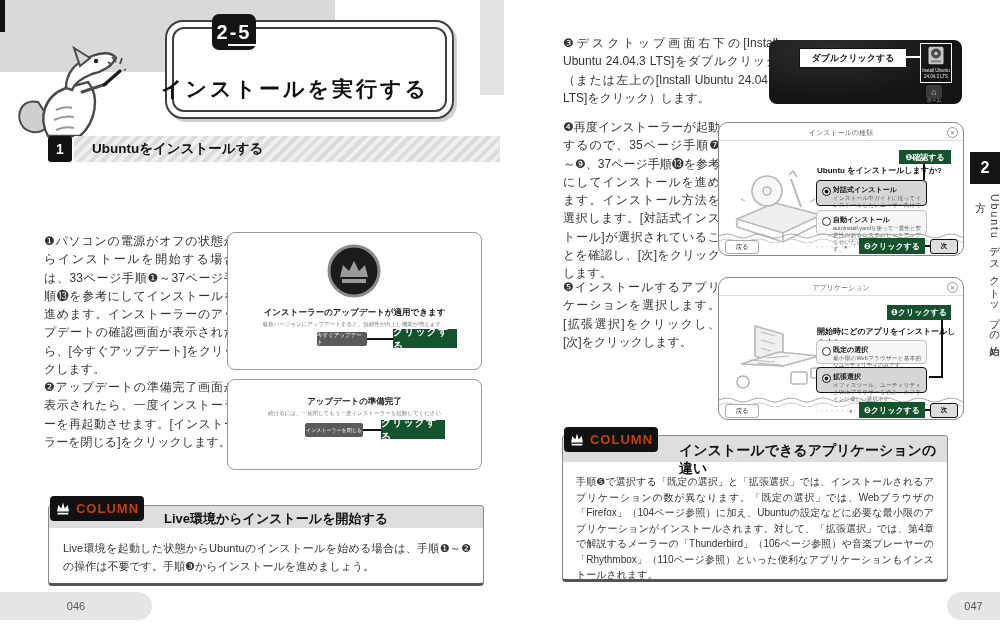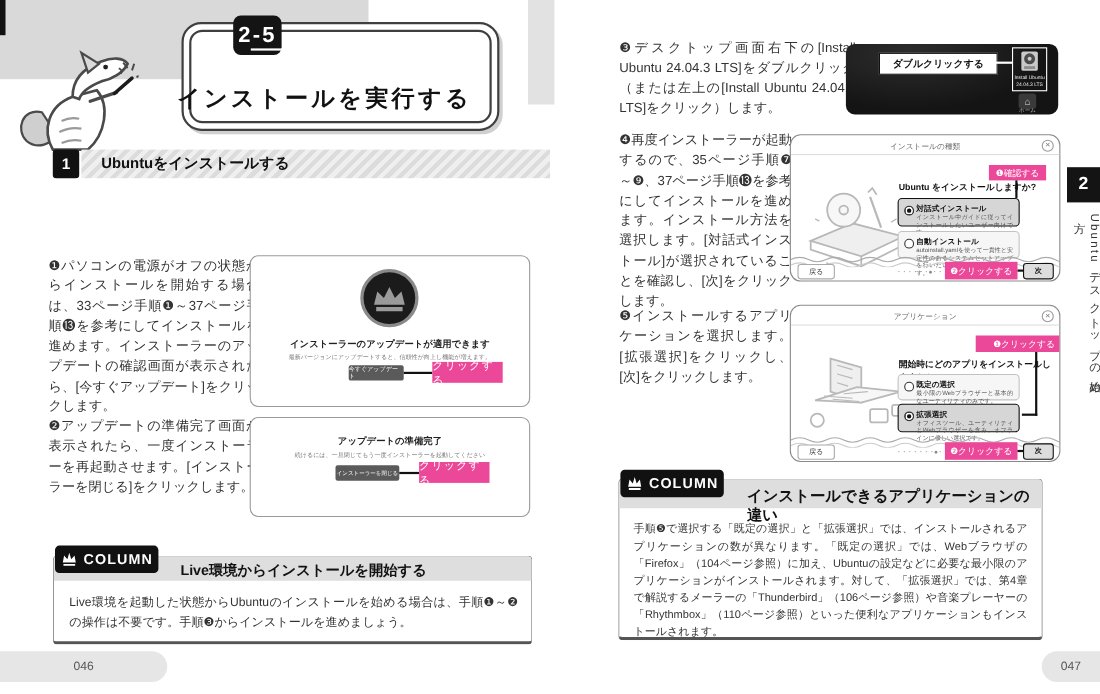--- a/index.html
+++ b/index.html
@@ -20,29 +20,29 @@
   .h-num{background:#111;color:#fff;font-weight:bold;font-size:14px;display:flex;align-items:center;justify-content:center;border-radius:3px;}
   .h-bar{background:repeating-linear-gradient(135deg,#efefef 0 4px,#dcdcdc 4px 8px);display:flex;align-items:center;
          font-weight:bold;font-size:13.5px;color:#111;padding-left:18px;}
   .body-txt{font-size:11px;line-height:18.5px;color:#333;text-align:justify;}
   .step-txt{font-size:12px;line-height:18.3px;color:#333;text-align:justify;}
   
   .shot{background:#fff;border:1.5px solid #9a9a9a;border-radius:8px;}
   .shot-title{font-weight:bold;font-size:8.5px;color:#222;text-align:center;}
   .shot-sub{font-size:5.5px;color:#777;text-align:center;}
   .gbtn{background:#5a5a5a;color:#fff;border:none;font-size:5.5px;display:flex;align-items:center;justify-content:center;border-radius:2px;}
-  .callout{background:#ec4899;color:#fff;font-weight:normal;display:flex;align-items:center;justify-content:center;}
+  .callout{background:#14532d;color:#fff;font-weight:bold;display:flex;align-items:center;justify-content:center;}
   .c10{font-size:10px;letter-spacing:1px;}
   .c8{font-size:8px;}
   .line-b{background:#111;}
   .line-w{background:#fff;}
   
   .col-box{border:1.5px solid #8a8a8a;border-bottom:3px solid #555;border-radius:4px;background:#fff;}
   .col-strip{background:#dedede;}
-  .col-tab{background:#111;color:#ffffff;border-radius:4px;display:flex;align-items:center;justify-content:center;gap:5px;
+  .col-tab{background:#111;color:#c2410c;border-radius:4px;display:flex;align-items:center;justify-content:center;gap:5px;
            font-weight:bold;font-size:13px;letter-spacing:1px;}
   .col-title{font-weight:bold;font-size:13px;color:#111;}
   .col-body{font-size:11px;line-height:18px;color:#333;text-align:justify;}
   
   .cap{background:#e6e6e6;color:#555;font-size:11px;display:flex;align-items:center;justify-content:center;}
   
   .desk{background:radial-gradient(ellipse at 30% 15%,#2d2d2d,#141414 65%);border-radius:8px;}
   .desk-callout{background:#fff;border:1.5px solid #111;color:#111;font-weight:bold;font-size:9px;
                 display:flex;align-items:center;justify-content:center;}
   .icon-frame{border:1.5px solid #fff;}
@@ -229,21 +229,21 @@
         <path d="M28 8 L56 16 L56 48 L28 38 Z" fill="#efefef"></path>
         <path d="M14 46 L56 48 L92 38 L52 34 Z" fill="#f7f7f7"></path>
         <path d="M22 42 l26 2 M30 45 l24 2 M40 40 l22 -2" stroke-width="1"></path>
         <rect x="64" y="54" width="16" height="12" rx="2"></rect>
         <rect x="84" y="50" width="14" height="10" rx="2"></rect>
         <circle cx="16" cy="64" r="6"></circle>
         <path d="M34 14 l14 4 M34 22 l14 4 M34 30 l10 3" stroke-width="1"></path>
       </g>
     </svg>
 
-    <div class="abs callout c8" style="left:168px;top:27px;width:64px;height:15px;padding-left:12px;">❶クリックする</div>
+    <div class="abs callout c8" style="left:168px;top:27px;width:64px;height:15px;">❶クリックする</div>
     <div class="abs line-b" style="left:222px;top:42px;width:2px;height:58px;"></div>
     <div class="abs line-b" style="left:210px;top:98px;width:14px;height:2px;"></div>
 
     <div class="abs q" style="left:98px;top:48px;width:142px;">開始時にどのアプリをインストールしますか?</div>
 
     <div class="abs opt un" style="left:97px;top:62px;width:111px;height:24px;">
       <span class="radio"></span>
       <div class="opt-label">既定の選択</div>
       <div class="opt-desc">最小限のWebブラウザーと基本的なユーティリティのみです。</div>
     </div>

